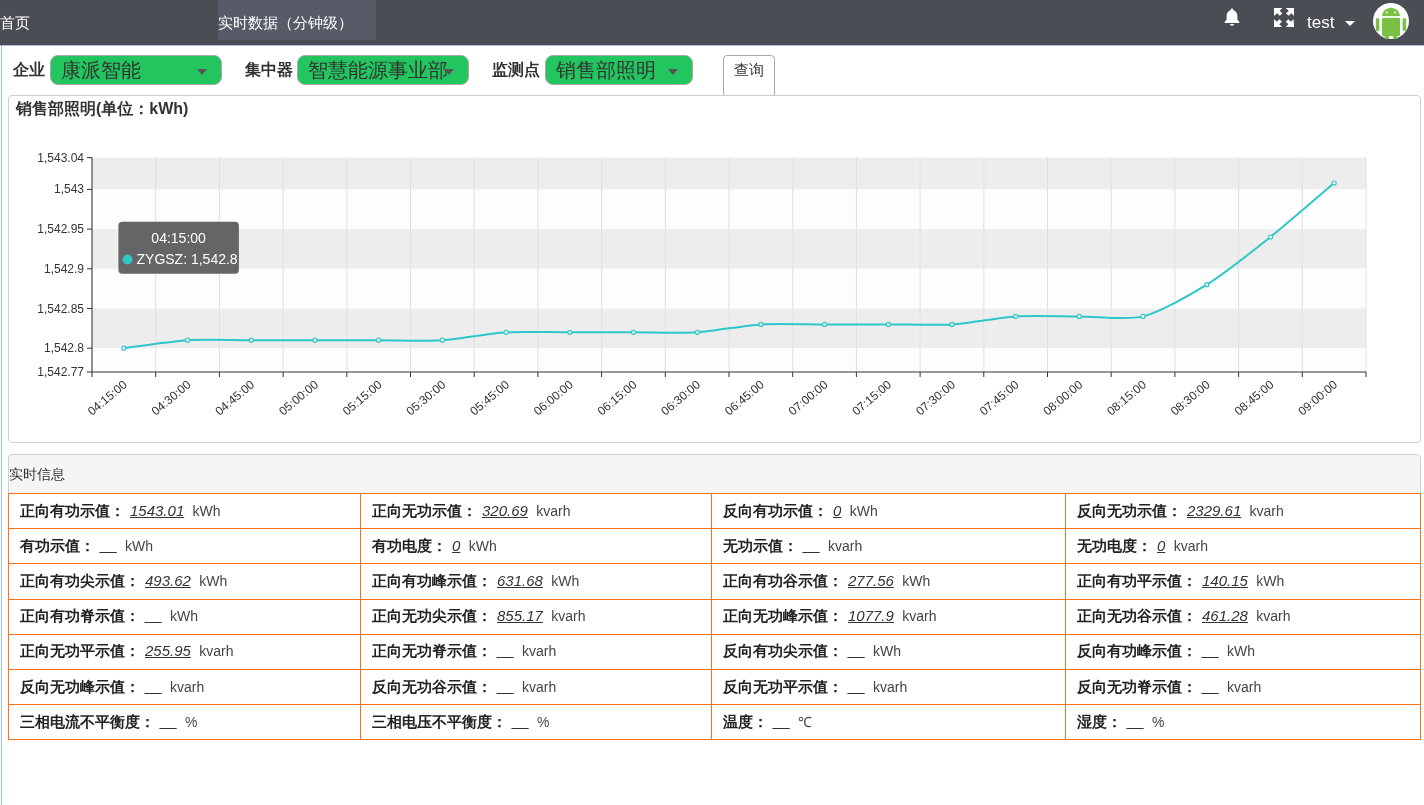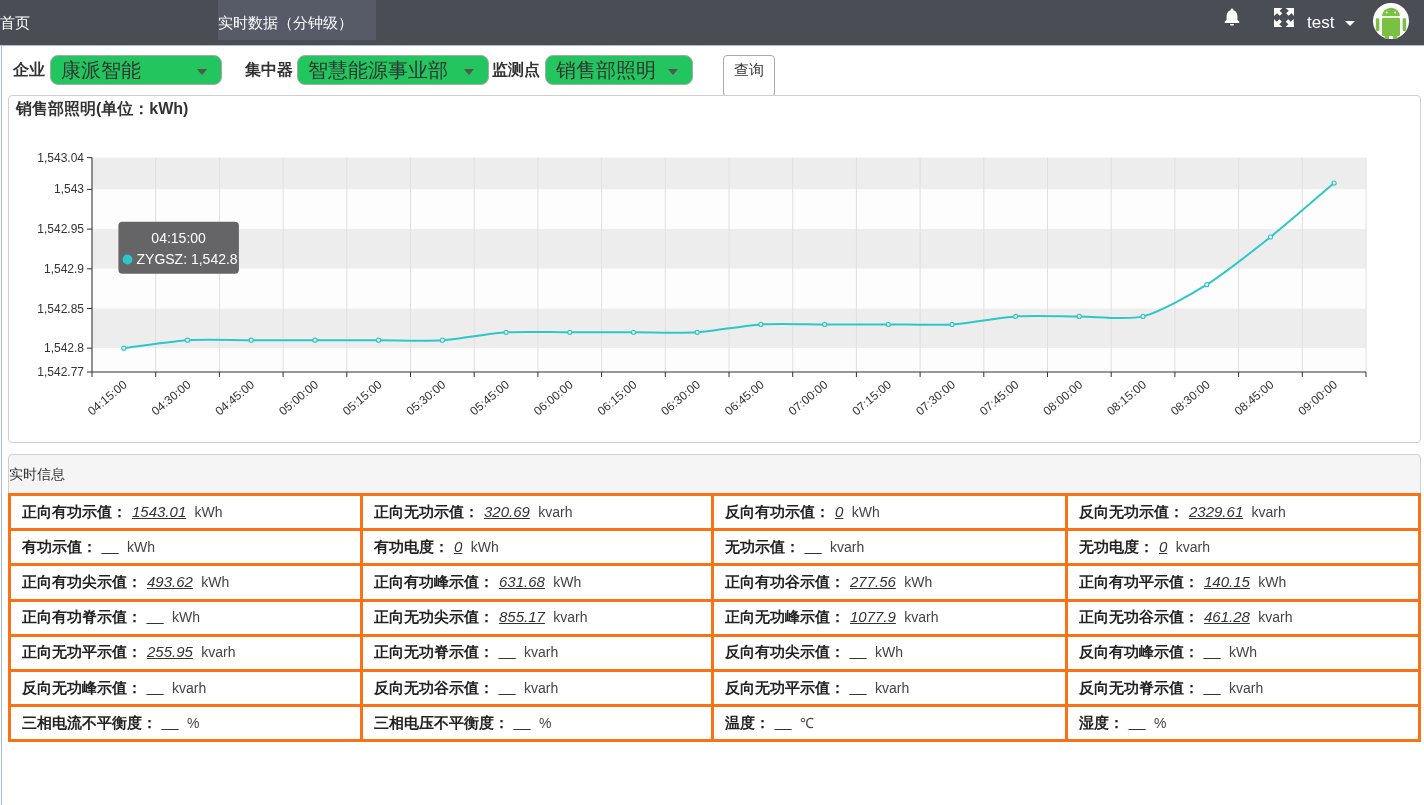--- a/index.html
+++ b/index.html
@@ -30,21 +30,21 @@
 
 #chartp { position:absolute; left:8px; top:95px; width:1413px; height:348px;
   border:1px solid #cfcfcf; border-radius:4px; background:#fff; }
 #ctitle { position:absolute; left:16px; top:99px; font-size:16px; font-weight:bold; color:#333; }
 
 #ihead { position:absolute; left:8px; top:454px; width:1413px; height:40px; background:#f5f5f5;
   border:1px solid #cfcfcf; border-radius:4px 4px 0 0; font-size:14px; color:#333;
   line-height:39px; }
 table { position:absolute; left:8px; top:493px; width:1413px; border-collapse:collapse; table-layout:fixed;
   background:#fff; }
-td { border:3px solid #f97316; height:35.2px; font-size:15px; color:#333; padding-left:11px;
+td { border:1px solid #f97316; height:35.2px; font-size:15px; color:#333; padding-left:11px;
   white-space:nowrap; overflow:hidden; }
 td b { color:#222; margin-right:5px; }
 td i { text-decoration:underline; color:#333; }
 td .u { font-size:14px; color:#444; }
 </style>
 </head>
 <body>
 <div id="nav">
   <div id="tab1" class="tab">首页</div>
   <div id="tab3" class="tab">实时数据（分钟级）</div>
@@ -74,21 +74,21 @@
     </g>
     <circle cx="13.7" cy="9.4" r="1" fill="#fff"></circle>
     <circle cx="22.2" cy="9.4" r="1" fill="#fff"></circle>
     <rect x="8" y="13.3" width="20" height="1.3" fill="#fff"></rect>
   </svg>
 </div>
 <div id="edge"></div>
 <div class="flabel" style="left:13px">企业</div>
 <div class="sel" style="left:50px;width:172px">康派智能<div class="arr" style="right:14px"></div></div>
 <div class="flabel" style="left:245px">集中器</div>
-<div class="sel" style="left:297px;width:192px">智慧能源事业部<div class="arr" style="right:14px"></div></div>
+<div class="sel" style="left:297px;width:172px">智慧能源事业部<div class="arr" style="right:14px"></div></div>
 <div class="flabel" style="left:492px">监测点</div>
 <div class="sel" style="left:545px;width:148px">销售部照明<div class="arr" style="right:14px"></div></div>
 <div id="btn">查询</div>
 <div id="chartp">
 <svg id="chart" style="position:absolute;left:-1px;top:-1px" width="1413" height="346" viewBox="0 0 1413 346">
 <rect x="84.0" y="62.6" width="1274" height="31.8" fill="#ededed"></rect>
 <rect x="84.0" y="94.4" width="1274" height="39.7" fill="#fdfdfd"></rect>
 <rect x="84.0" y="134.1" width="1274" height="39.7" fill="#ededed"></rect>
 <rect x="84.0" y="173.8" width="1274" height="39.7" fill="#fdfdfd"></rect>
 <rect x="84.0" y="213.5" width="1274" height="39.7" fill="#ededed"></rect>

